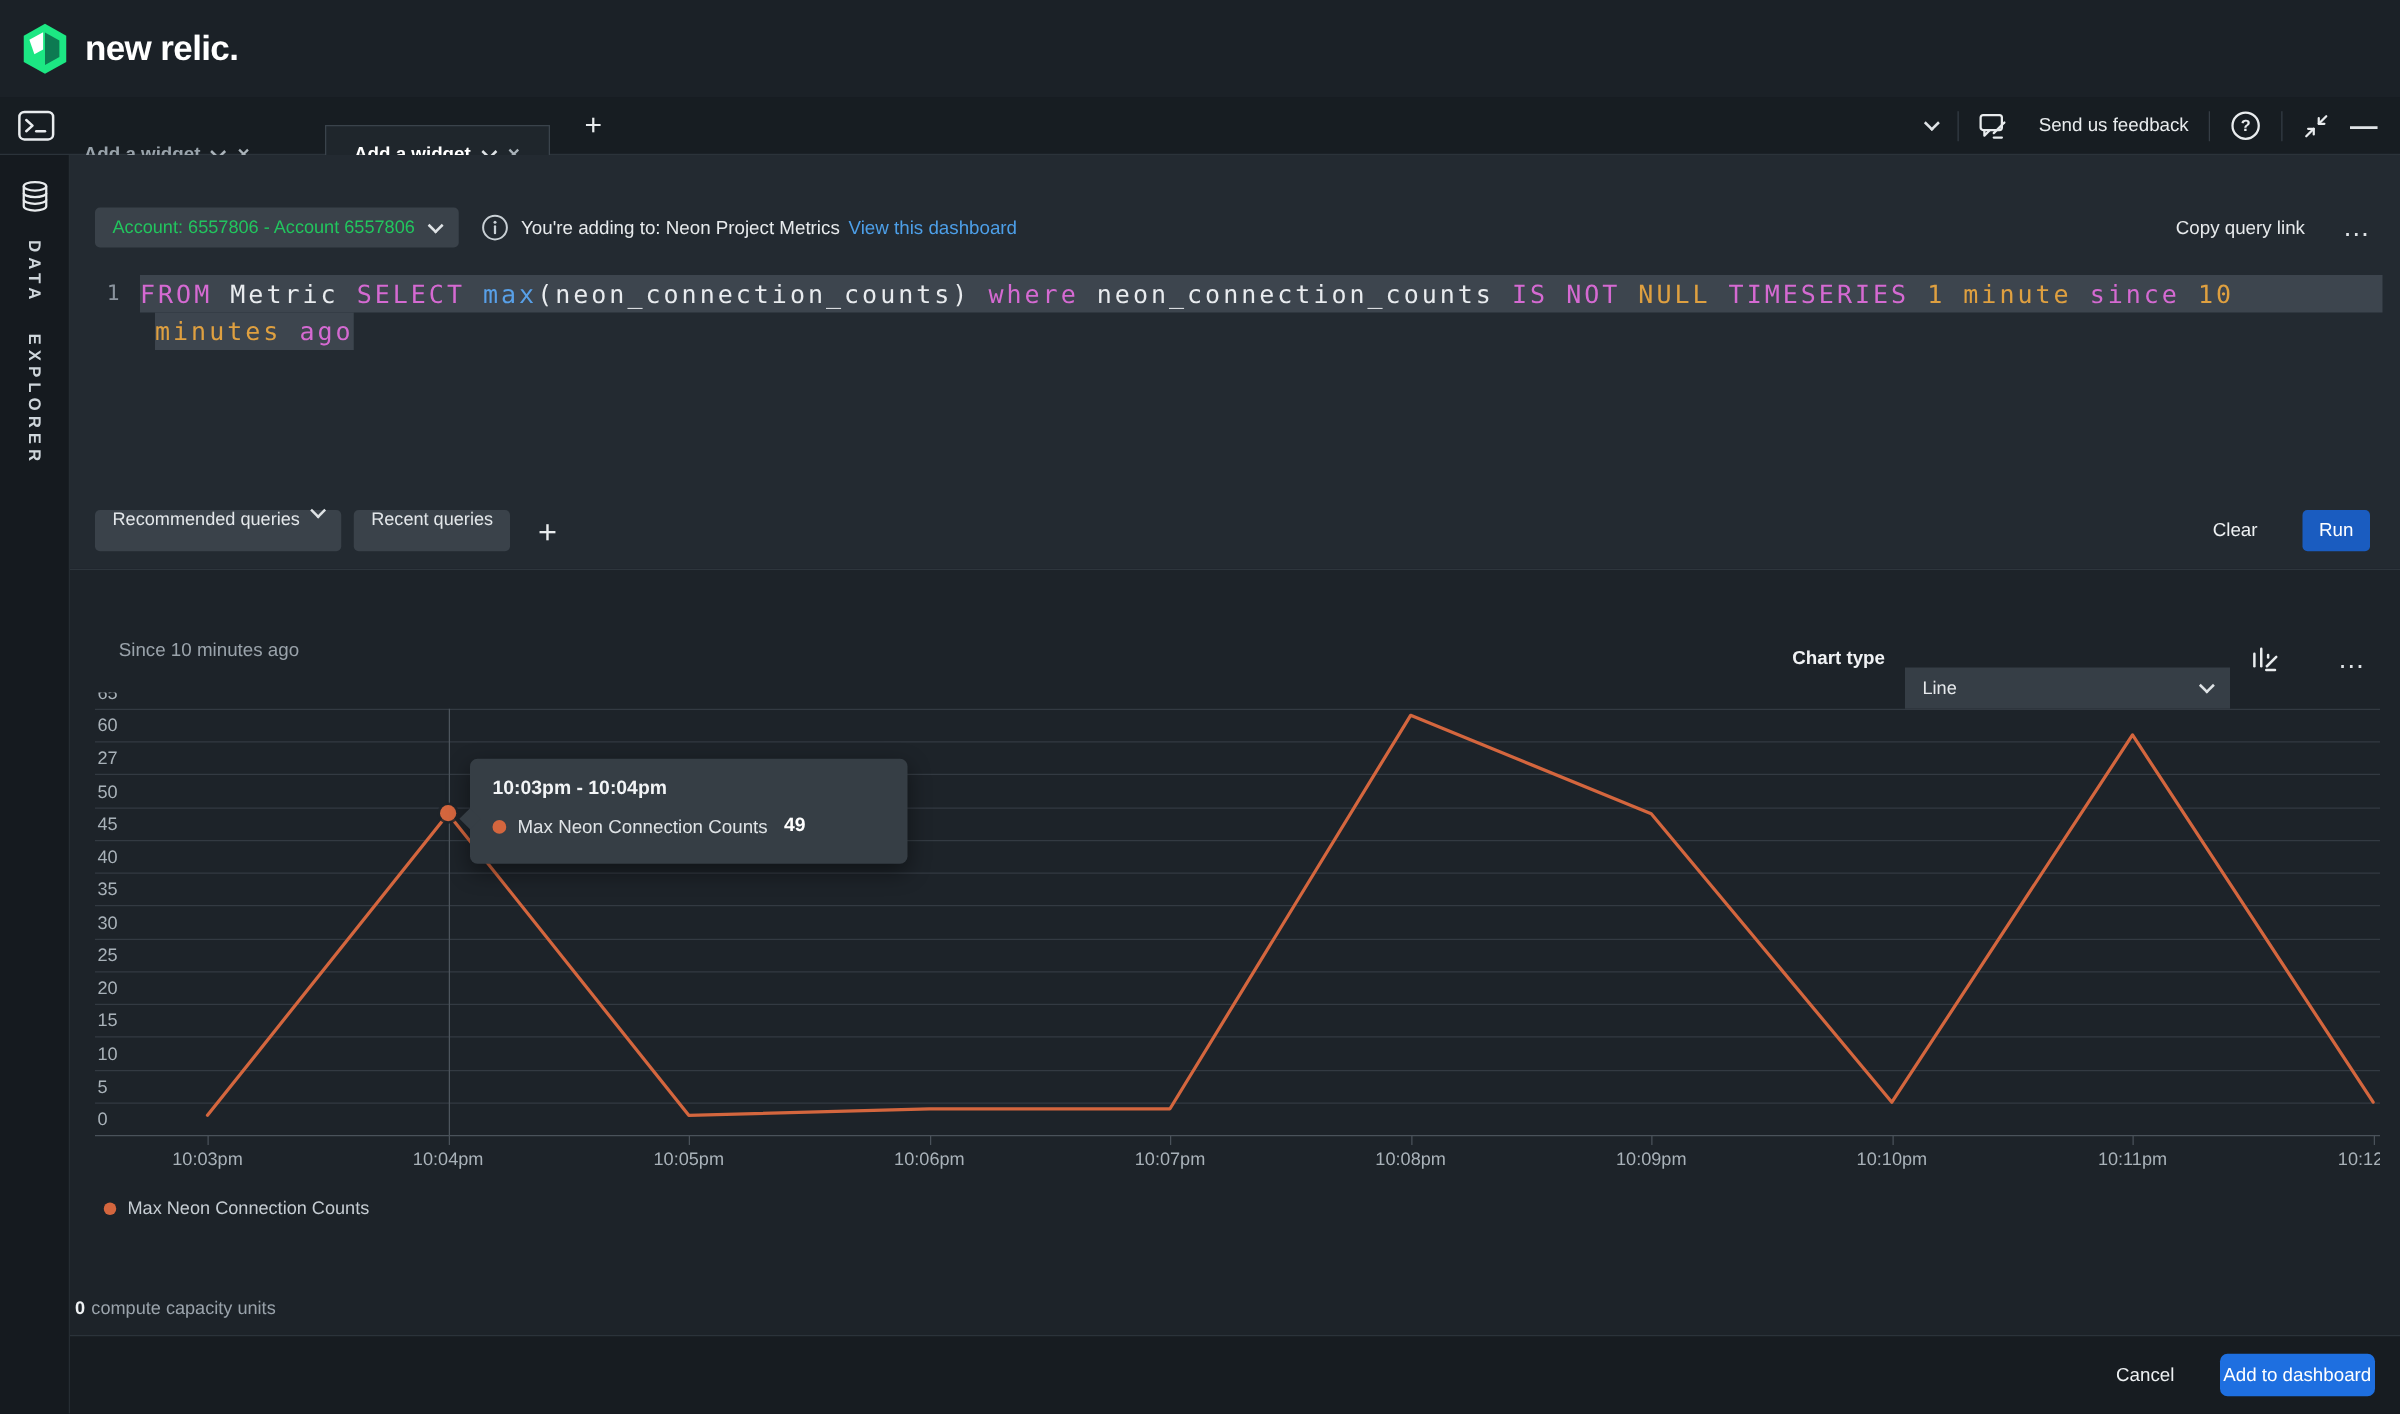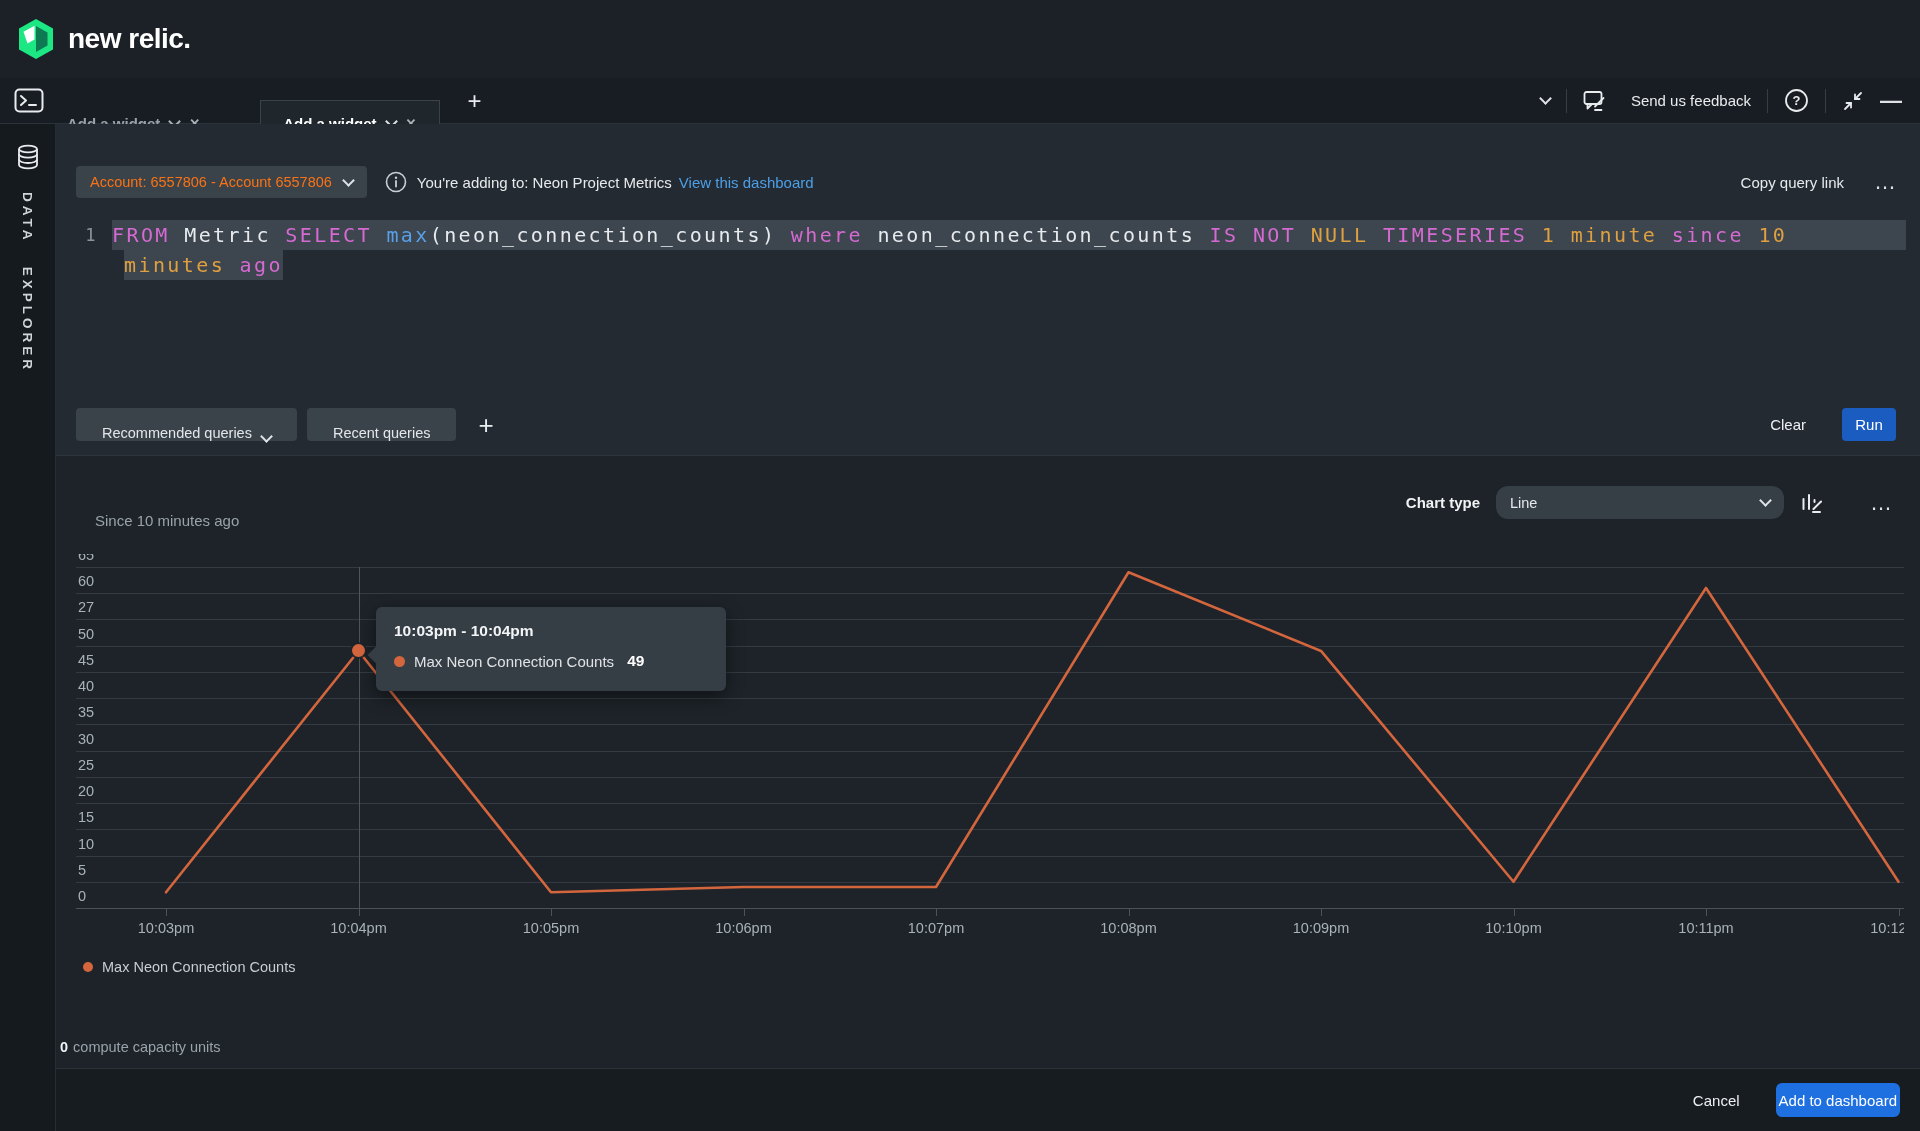--- a/index.html
+++ b/index.html
@@ -39,51 +39,51 @@
     writing-mode:vertical-rl; font-size:13.5px; font-weight:700; letter-spacing:4px;
     word-spacing:16px; color:#cfd6db; white-space:nowrap; }
 
   
   .content { position:absolute; left:56px; top:124px; right:0; bottom:0; }
 
   
   .query-panel { position:absolute; left:0; top:0; right:0; height:331px; background:#232a31; }
   .account-row { position:absolute; left:20px; right:22px; top:42px; height:32px; display:flex; align-items:center; }
   .account-pill { height:32px; display:flex; align-items:center; gap:12px; padding:0 14px;
-    background:#3a424a; border-radius:4px; font-size:14.5px; color:#f97316; cursor:pointer; }
+    background:#3a424a; border-radius:4px; font-size:14.5px; color:#22c55e; cursor:pointer; }
   .info-icon { margin-left:18px; }
   .adding-text { margin-left:10px; font-size:15px; color:#e7eaec; }
   .view-link { margin-left:7px; font-size:15px; color:#4d9fe8; cursor:pointer; }
   .copy-link { margin-left:auto; font-size:15px; color:#e7eaec; cursor:pointer; }
   .more-dots { margin-left:30px; font-size:22px; letter-spacing:2px; color:#dfe3e6; cursor:pointer; line-height:8px; }
 
   .editor { position:absolute; left:20px; right:14px; top:96px;
     font-family:"DejaVu Sans Mono", monospace; font-size:20px; line-height:30px; letter-spacing:2.4px; }
   .codeline { display:flex; }
   .lnum { width:22px; margin-right:14px; color:#8b949e; font-size:17px; text-align:right; flex:none; }
   .hl { background:#3d454e; white-space:pre; }
   .codeline.full .hl { flex:1; }
   .codeline.wrap .hl { flex:none; margin-left:12px; }
   .tok-kw { color:#d56ad2; } .tok-id { color:#e8ebee; } .tok-fn { color:#58a0e8; } .tok-num { color:#dfa040; }
 
   .actions { position:absolute; left:20px; right:24px; top:284px; height:33px; display:flex; align-items:center; gap:10px; }
-  .qpill { height:33px; display:flex; align-items:flex-end; gap:10px; padding:0 26px; background:#3a424a;
+  .qpill { height:33px; display:flex; align-items:flex-start; gap:10px; padding:0 14px; background:#3a424a;
     border-radius:4px; font-size:14.5px; color:#e3e7ea; cursor:pointer; }
   .plus-ghost { margin-left:12px; font-size:26px; font-weight:300; color:#e9ecee; cursor:pointer; line-height:22px; }
   .clear-btn { margin-left:auto; font-size:15px; color:#eef1f3; cursor:pointer; margin-right:26px; }
   .run-btn { width:54px; height:33px; background:#1a5cc0; border:none; border-radius:4px;
     color:#fff; font-size:15px; font-family:inherit; cursor:pointer; }
 
   
   .chart-panel { position:absolute; left:0; top:331px; right:0; height:613px; background:#1d2329;
     border-top:1px solid #2e363d; }
   .chart-head { position:absolute; top:30px; right:26px; display:flex; align-items:center; gap:16px; }
   .chart-type-label { font-size:15px; font-weight:700; color:#f0f2f4; }
-  .chart-type-select { width:288px; height:33px; background:#363e46; border-radius:12px; display:flex;
-    align-items:center; padding:0 14px; font-size:14.5px; color:#e6e9ec; cursor:pointer; }
+  .chart-type-select { width:260px; height:33px; background:#363e46; border-radius:0; display:flex;
+    align-items:center; padding:0 14px; font-size:14.5px; color:#e6e9ec; cursor:pointer;margin-top:48px; }
   .chart-type-select .chev { margin-left:auto; }
   .head-icon { cursor:pointer; display:flex; align-items:center; }
   .since-label { position:absolute; left:39px; top:56px; font-size:15px; color:#9aa3ab; }
 
   #plot { position:absolute; left:20px; top:98px; width:1828px; height:402px; overflow:hidden; }
   .gridline { position:absolute; left:0; right:0; height:1px; background:#333a42; z-index:1; }
   .gridline.axis { background:#4a525a; }
   .ylab { position:absolute; left:2px; font-size:14.5px; color:#a9b2b9; z-index:2; }
   .xtick { position:absolute; top:354px; width:1px; height:8px; background:#4a525a; z-index:2; }
   .xlab { position:absolute; top:366px; transform:translateX(-50%); font-size:14.5px; color:#a9b2b9; white-space:nowrap; z-index:2; }

